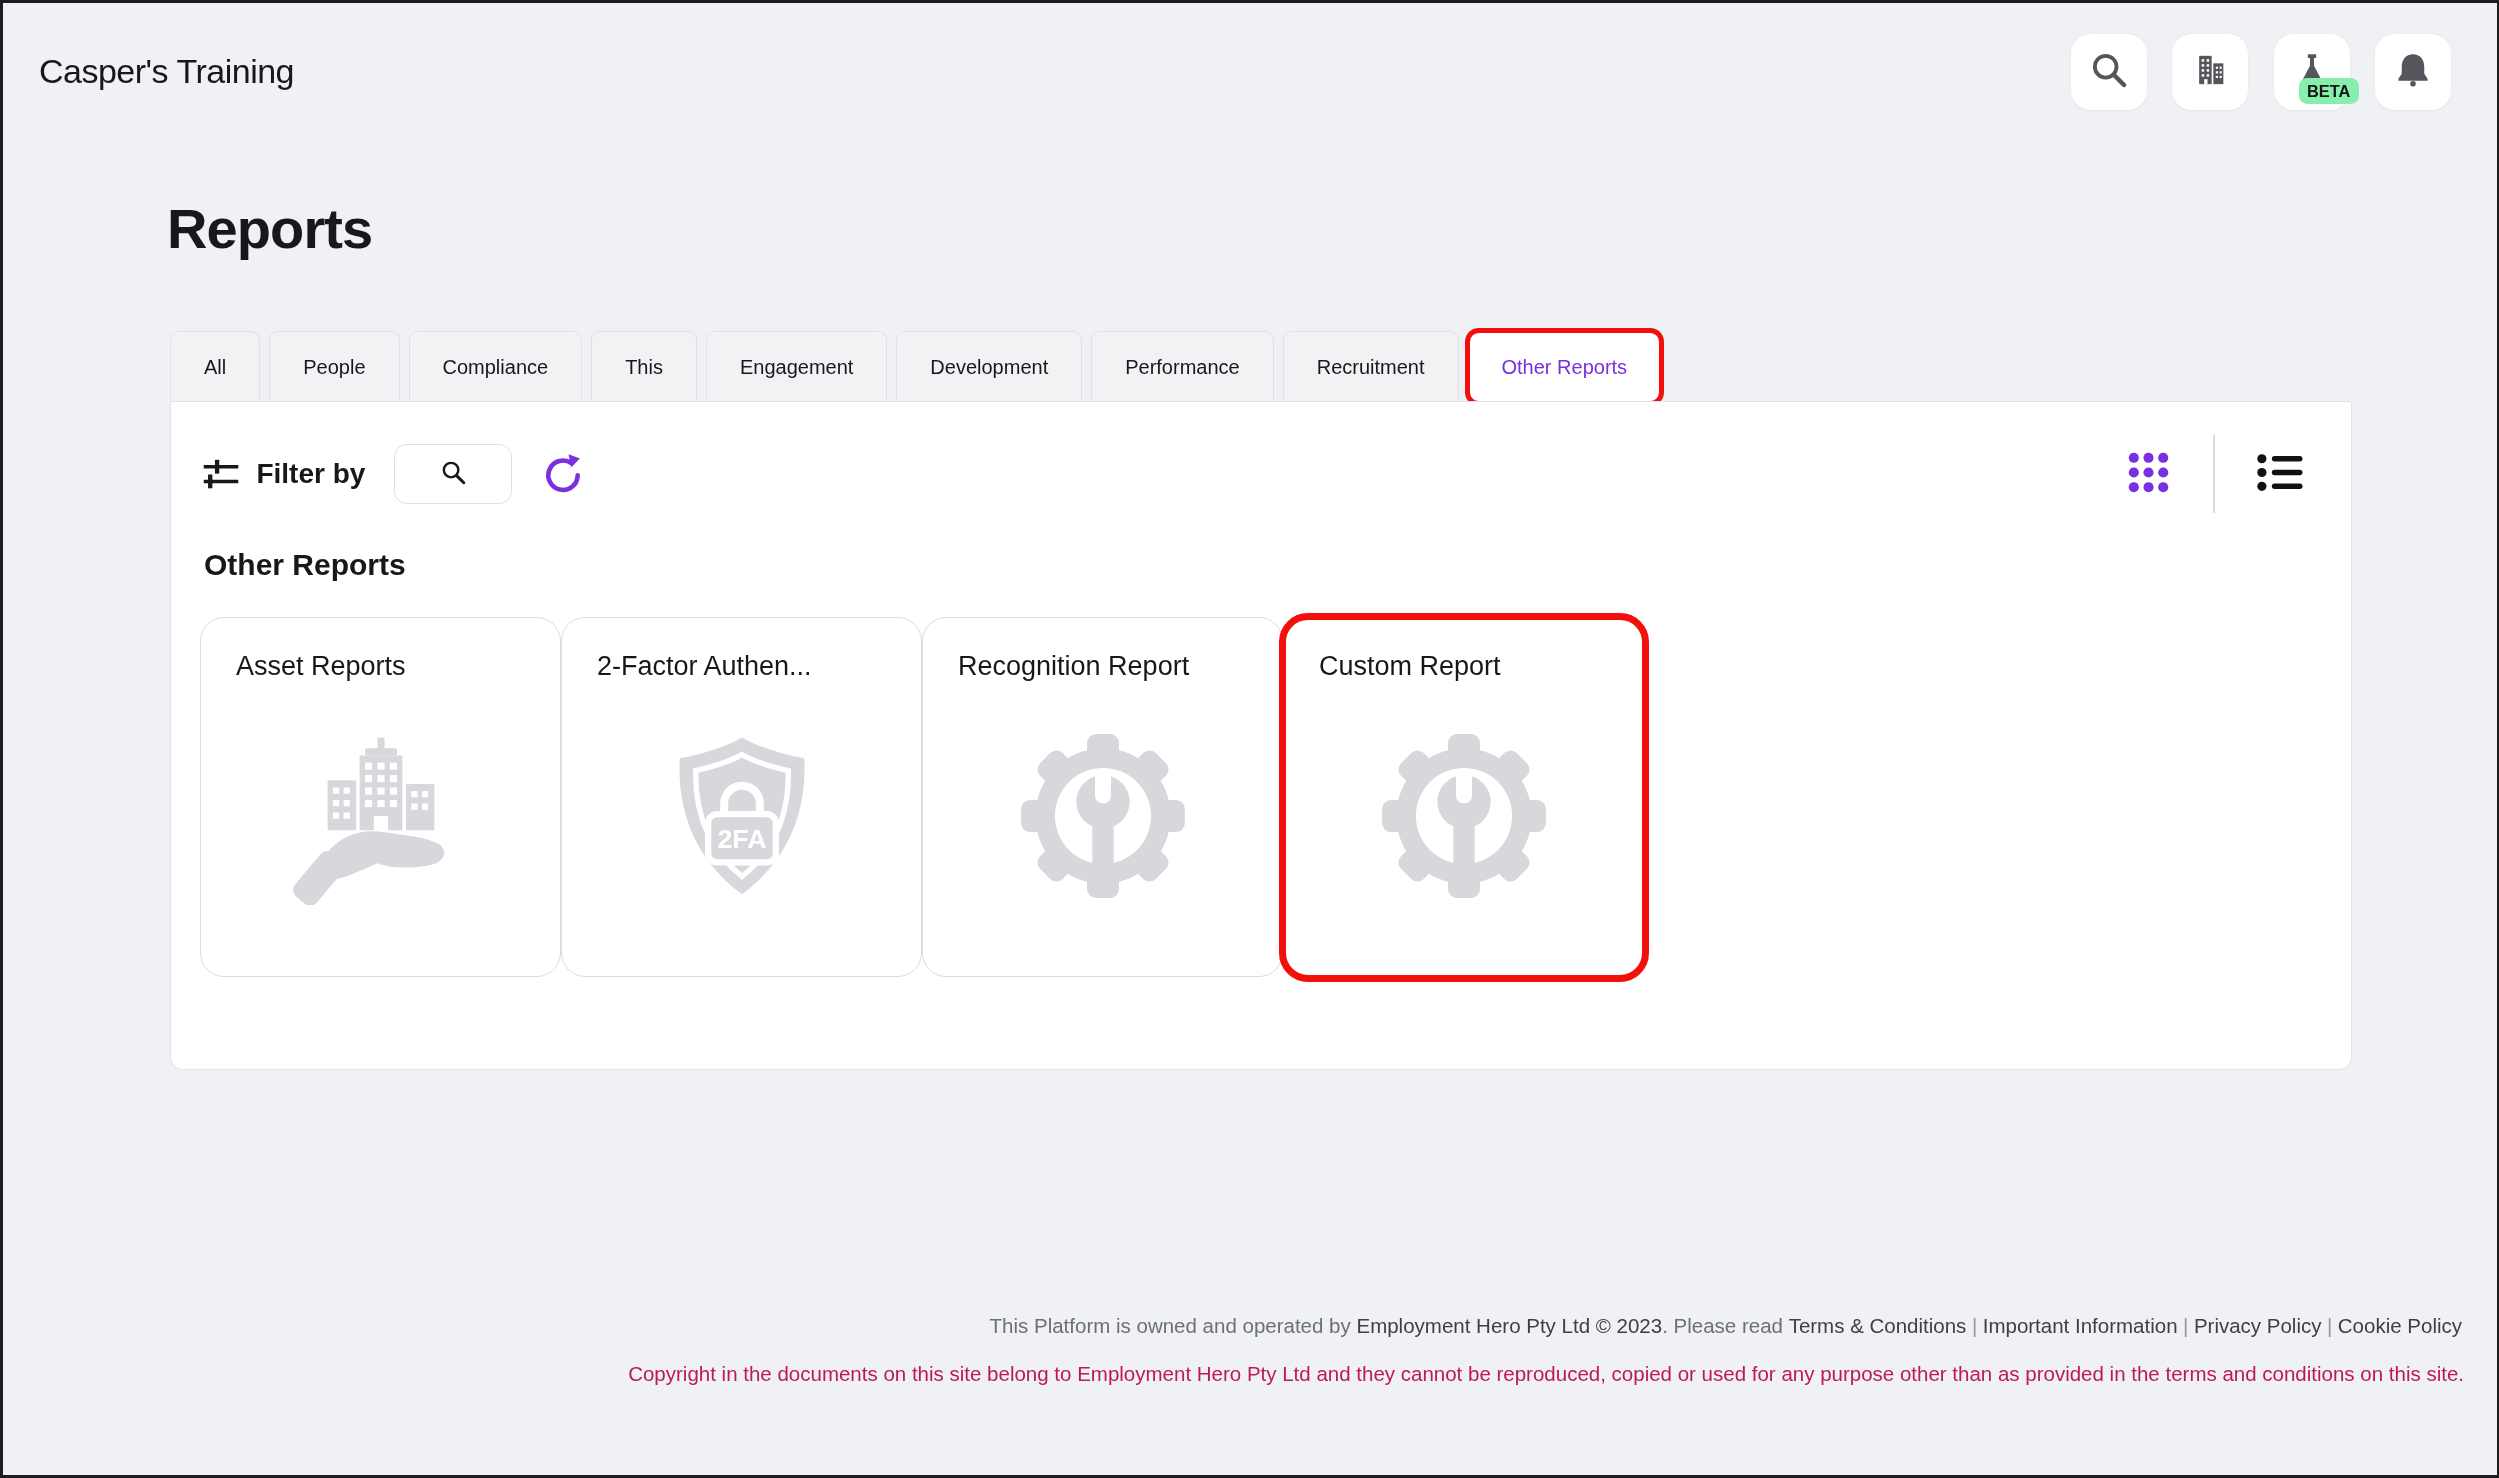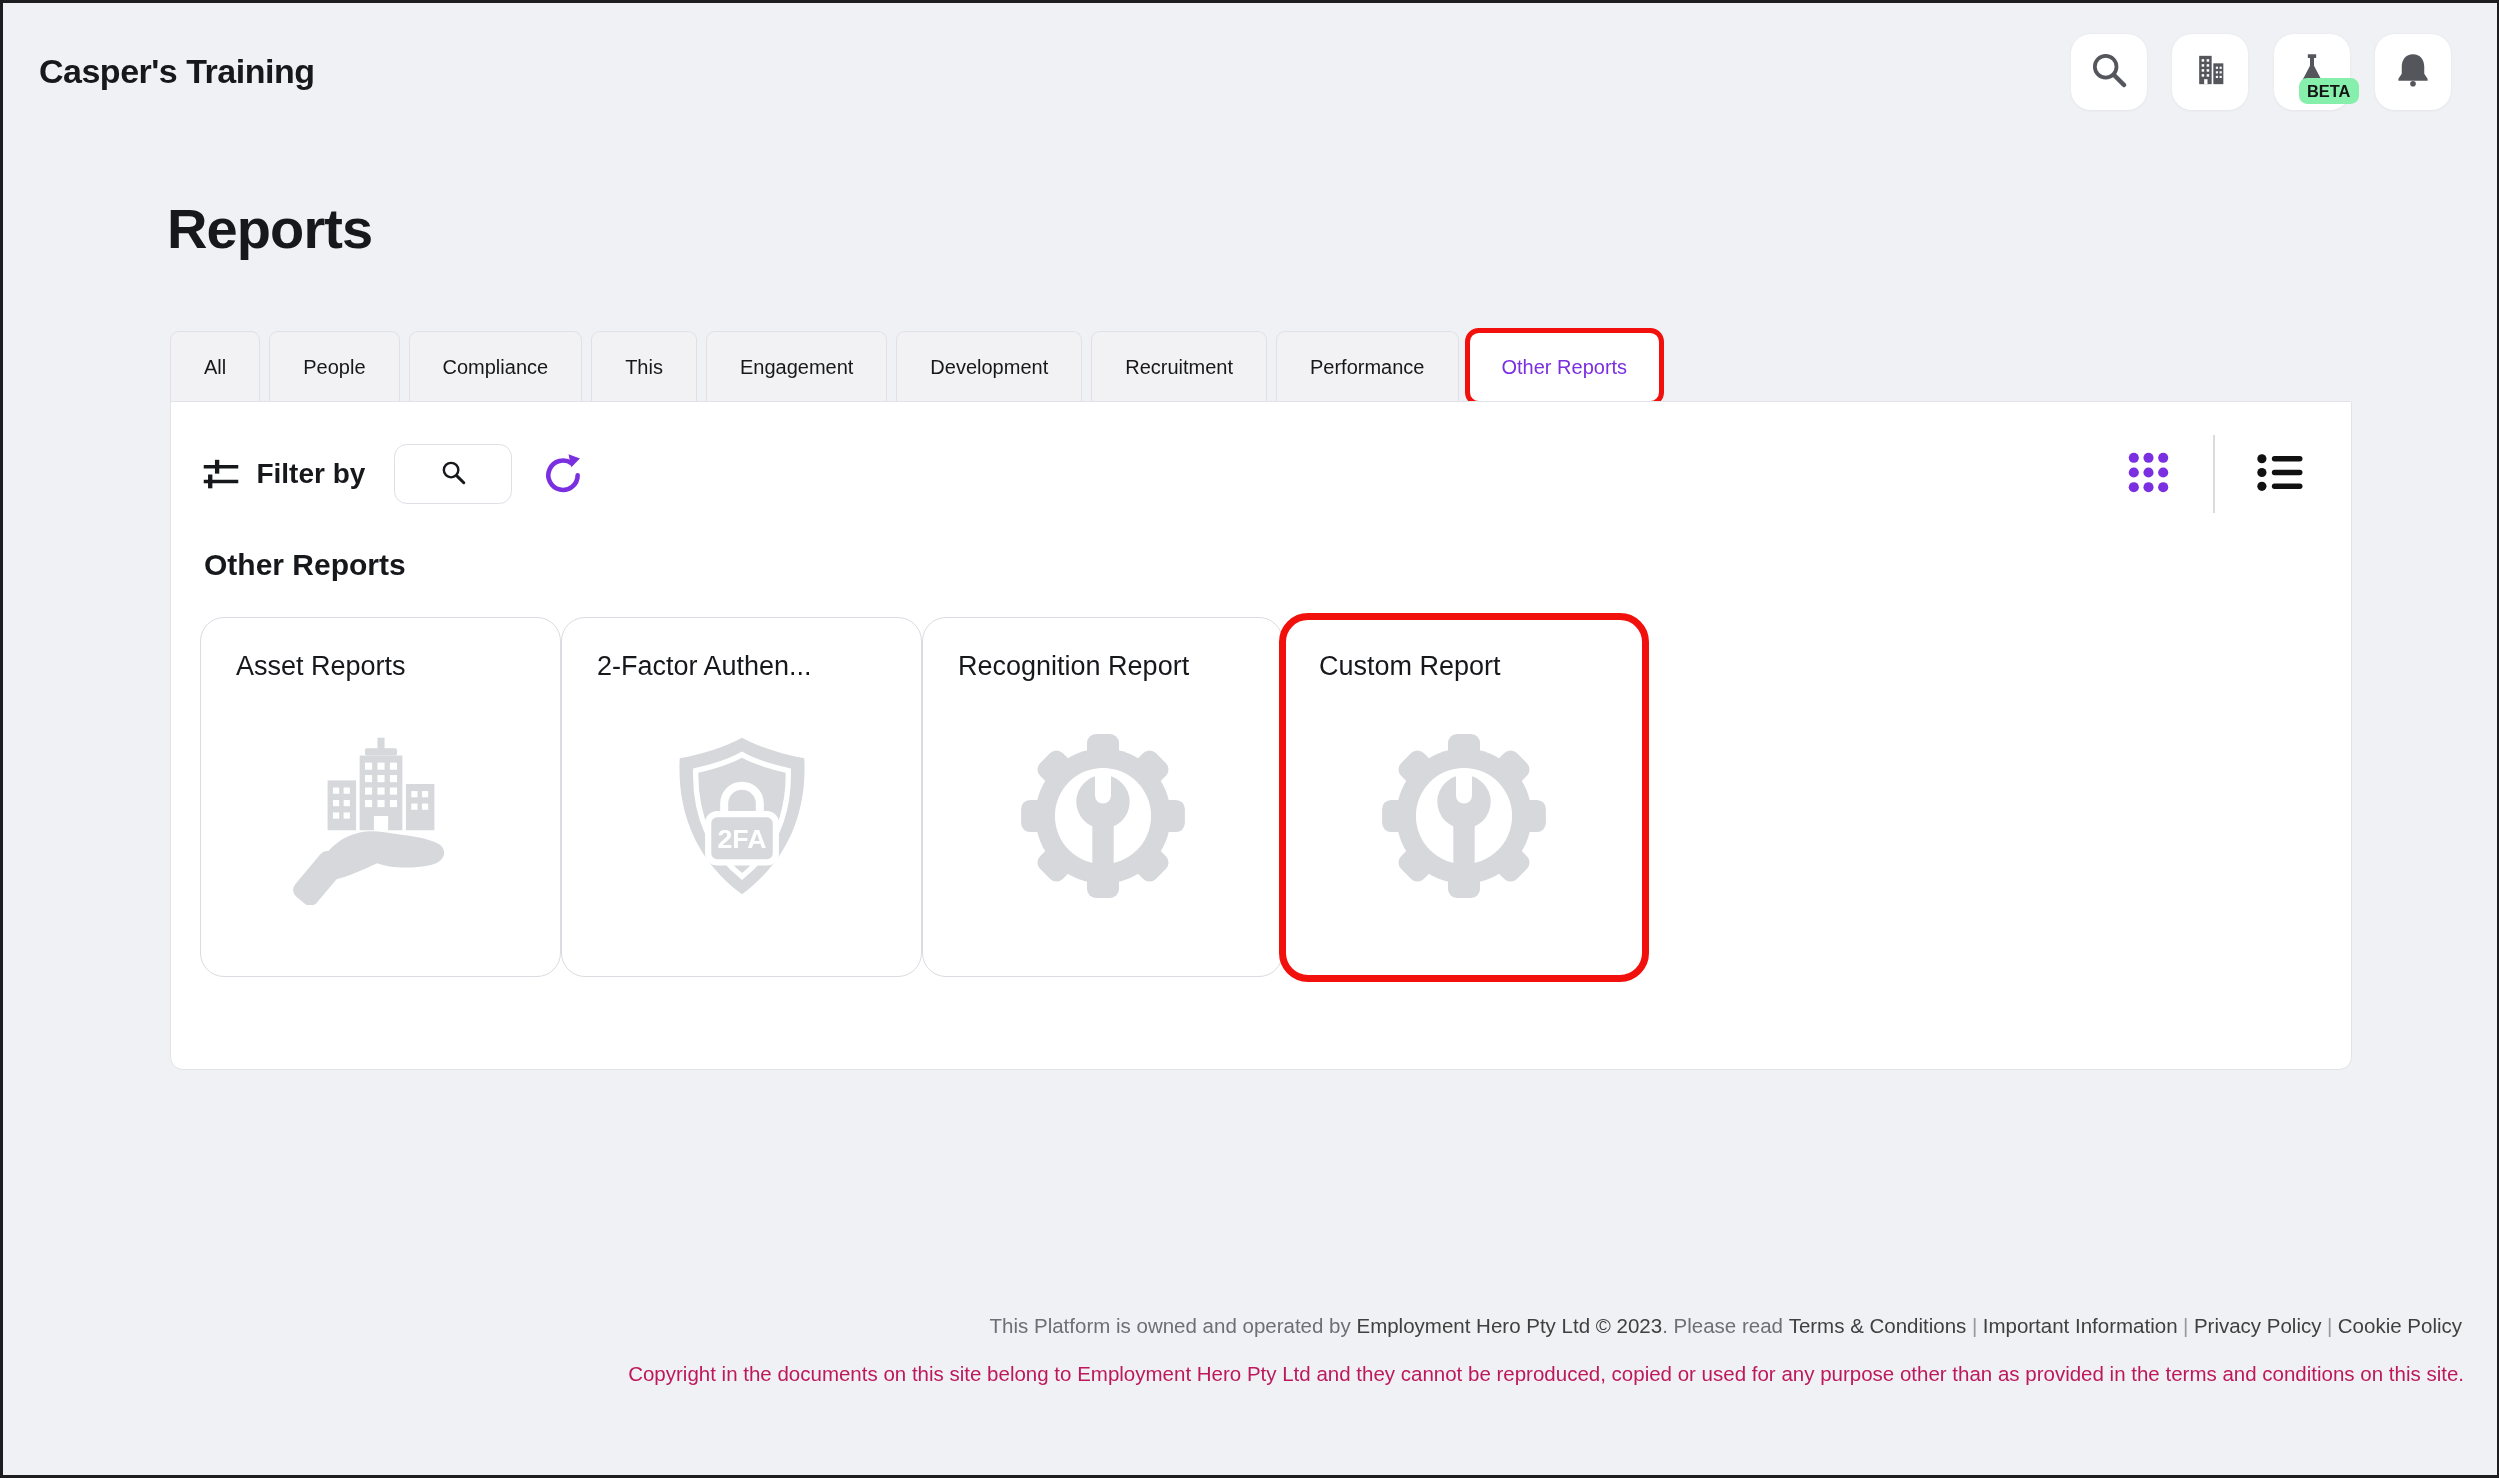--- a/index.html
+++ b/index.html
@@ -7,21 +7,21 @@
   #app {
     position:relative; width:2500px; height:1478px;
     background:#f0f1f4; border:3.6px solid #1d1d20;
     font-family:"Liberation Sans","DejaVu Sans",sans-serif;
     color:#17181c; overflow:hidden;
   }
 
   
   .topbar { position:absolute; top:0; left:0; right:0; height:137px;
     display:flex; align-items:center; padding:0 46px 0 36px; }
-  .app-title { font-size:34px; font-weight:700; letter-spacing:-0.5px; }
+  .app-title { font-size:34px; font-weight:400; letter-spacing:-0.5px; }
   .topbar .spacer { flex:1; }
   .icon-btn { width:76px; height:76px; background:#fff; border-radius:20px;
     display:flex; align-items:center; justify-content:center; margin-left:25.5px;
     position:relative; box-shadow:0 0.9px 2.7px rgba(20,20,40,.05); cursor:pointer; }
   .icon-btn svg { width:40px; height:40px; }
   .beta-badge { position:absolute; right:-9px; bottom:5.5px; background:#86efac;
     color:#141414; font-size:16.4px; font-weight:700; padding:4.6px 8.2px;
     border-radius:8.2px; line-height:1; }
   .user-pill { height:76px; background:#fff; border-radius:20px; display:flex;
     align-items:center; margin-left:25.5px; padding:0 12px 0 29px;
@@ -151,22 +151,22 @@
 
   <h1 class="page-title">Reports</h1>
 
   <div class="tabs">
     <div class="tab">All</div>
     <div class="tab">People</div>
     <div class="tab">Compliance</div>
     <div class="tab">This</div>
     <div class="tab">Engagement</div>
     <div class="tab">Development</div>
+    <div class="tab">Performance</div>
     <div class="tab">Recruitment</div>
-    <div class="tab">Performance</div>
     <div class="tab active">
       <span>Other Reports</span>
       <span class="annotation-ring"></span>
     </div>
   </div>
 
   <div class="panel">
 
     <div class="toolbar">
       <span class="filter-icon">

